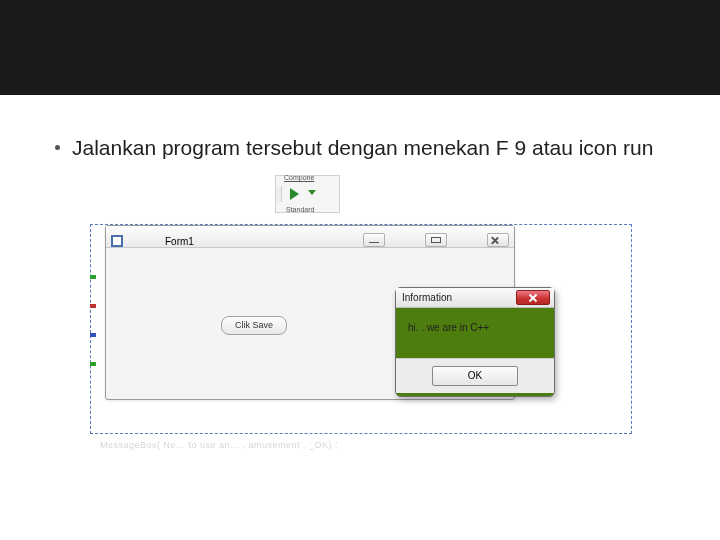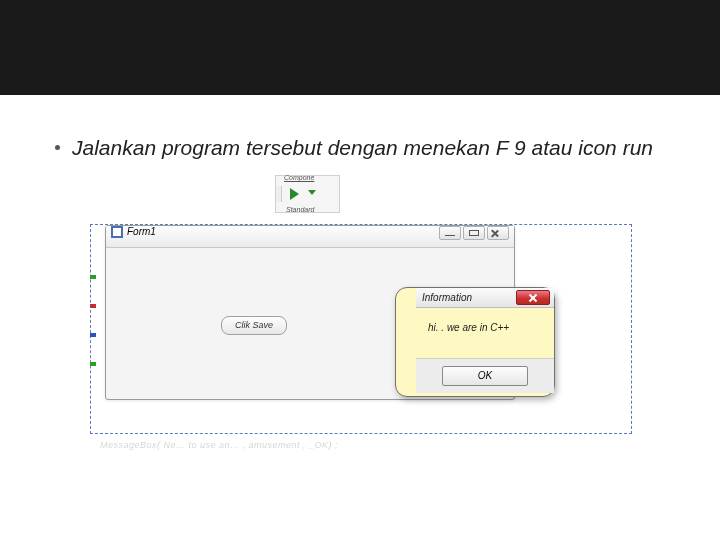--- a/index.html
+++ b/index.html
@@ -1,15 +1,15 @@
 <!DOCTYPE html>
 <html><head>
 <meta charset="utf-8">
 <style>
-  * { box-sizing: border-box; font-style: italic; }
+  * { box-sizing: border-box; }
   body {
     margin: 0;
     padding: 0;
     width: 720px;
     height: 540px;
     font-family: Arial, sans-serif;
     background: #fff;
     overflow: hidden;
   }
   .slide {
@@ -110,23 +110,24 @@
     background: #f4f4f4;
     border: 1px solid #9a9a9a;
     border-radius: 3px;
     box-shadow: 0 1px 3px rgba(0,0,0,0.1);
   }
   .form1-title {
     height: 22px;
     background: linear-gradient(#fdfdfd,#eaeaea);
     border-bottom: 1px solid #c8c8c8;
     display: flex;
-    align-items: flex-start;
+    align-items: flex-end;
     padding: 0 5px;
     font-size: 10px;
+    gap: 38px;
   }
   .form1-title .ico {
     width: 12px; height: 12px;
     background: #4a6fb0;
     margin-right: 4px;
     position: relative;
   }
   .form1-title .ico::before {
     content:"";
     position:absolute;
@@ -165,25 +166,24 @@
     line-height: 17px;
     color: #333;
   }
   
   .info-box {
     position: absolute;
     left: 395px;
     top: 287px;
     width: 160px;
     height: 110px;
-    background: #fef9c3;
+    background: #4d7c0f;
     border: 1px solid #707070;
-    border-radius: 12px;
+    border-radius: 6px;
     box-shadow: 2px 3px 6px rgba(0,0,0,0.3);
-    padding-left: 20px;
   }
   .info-title {
     height: 20px;
     background: linear-gradient(#fbfbfb,#e4e4e4);
     border-bottom: 1px solid #bcbcbc;
     display: flex;
     align-items: center;
     padding: 0 4px 0 6px;
     font-size: 10px;
     color: #222;

